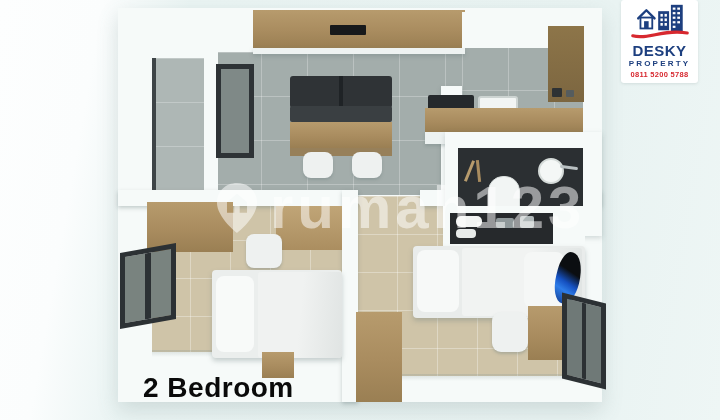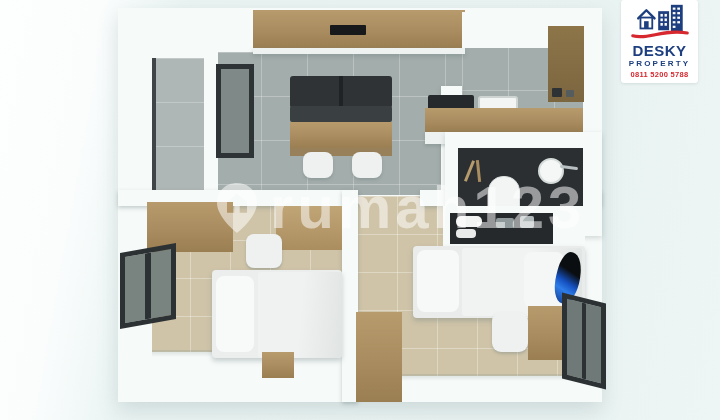--- a/index.html
+++ b/index.html
@@ -168,14 +168,15 @@
       <path d="M8 17 L17 8 L26 17" fill="#ffffff" stroke="#1d3f7f" stroke-width="2.6" stroke-linejoin="round" stroke-linecap="round"></path>
       <rect x="10.5" y="16" width="13" height="12" fill="#ffffff" stroke="#1d3f7f" stroke-width="2"></rect>
       <rect x="14.5" y="20" width="5" height="8" fill="#1d3f7f"></rect>
       <path d="M2 36 C 18 41 36 28 62 33" stroke="#d7282f" stroke-width="3.4" fill="none" stroke-linecap="round"></path>
     </svg>
     <div class="brand">DESKY</div>
     <div class="subtitle">PROPERTY</div>
     <div class="phone">0811 5200 5788</div>
   </div>
 
+  <div id="caption" class="a" style="left:143px;top:372px;">2 Bedroom</div>
 
 </div>
 
 </body></html>

